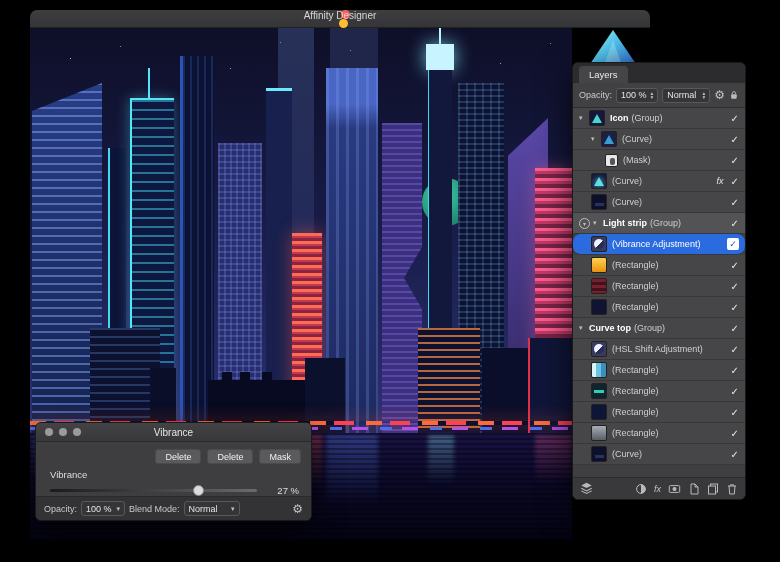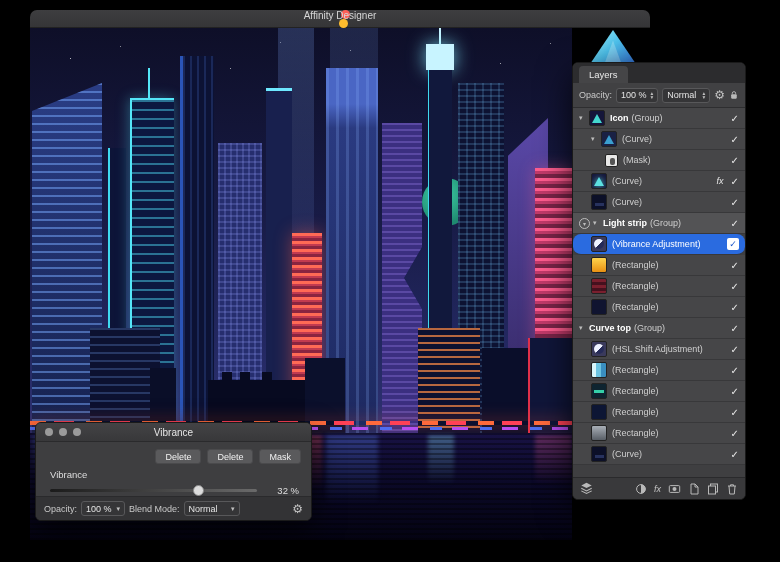--- a/index.html
+++ b/index.html
@@ -439,21 +439,21 @@
     <div class="vbtns">
       <span class="vbtn">Delete</span>
       <span class="vbtn">Delete</span>
       <span class="vbtn">Mask</span>
     </div>
     <div class="vlabel">Vibrance</div>
     <div class="vslider">
       <span class="vtrack">
         <span class="vthumb"></span>
       </span>
-      <span class="vval">32 %</span>
+      <span class="vval">27 %</span>
     </div>
     <div class="vbottom">
       <span class="clabel">Opacity:</span>
       <span class="combo w1">
         <span class="val">100 %</span>
         <span class="darr">▾</span>
       </span>
       <span class="clabel">Blend Mode:</span>
       <span class="combo w2">
         <span class="val">Normal</span>

